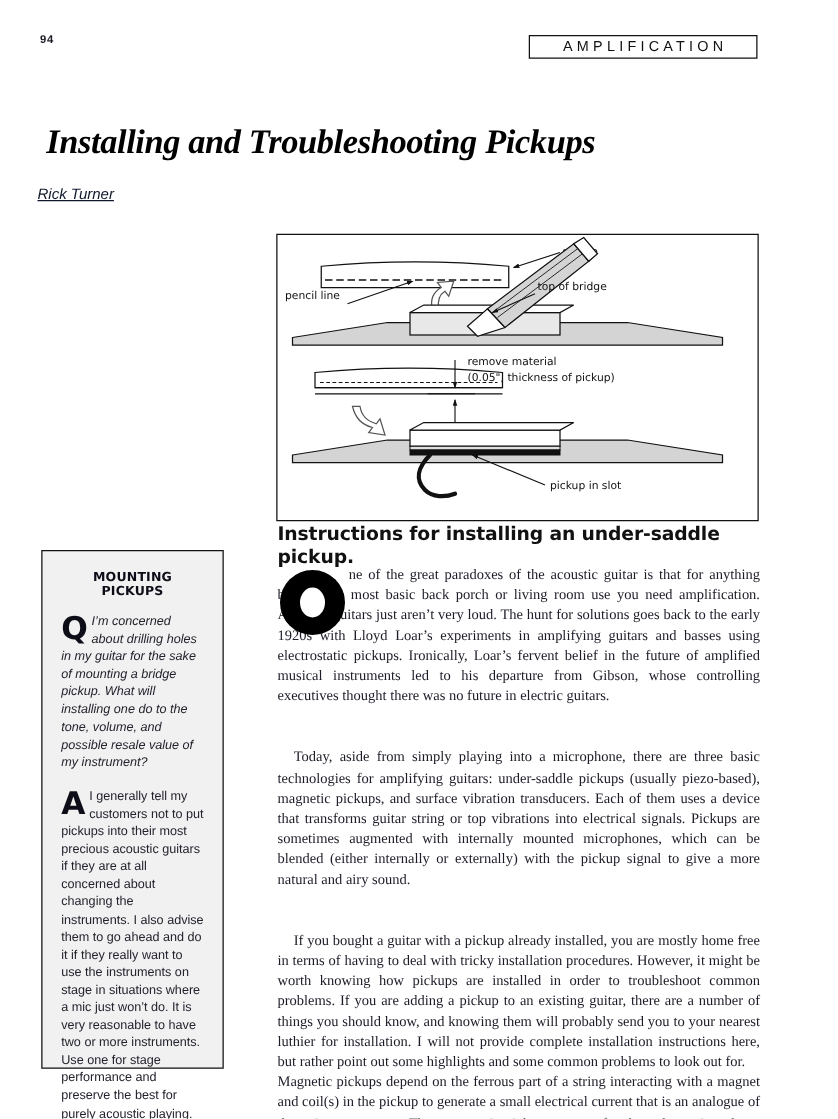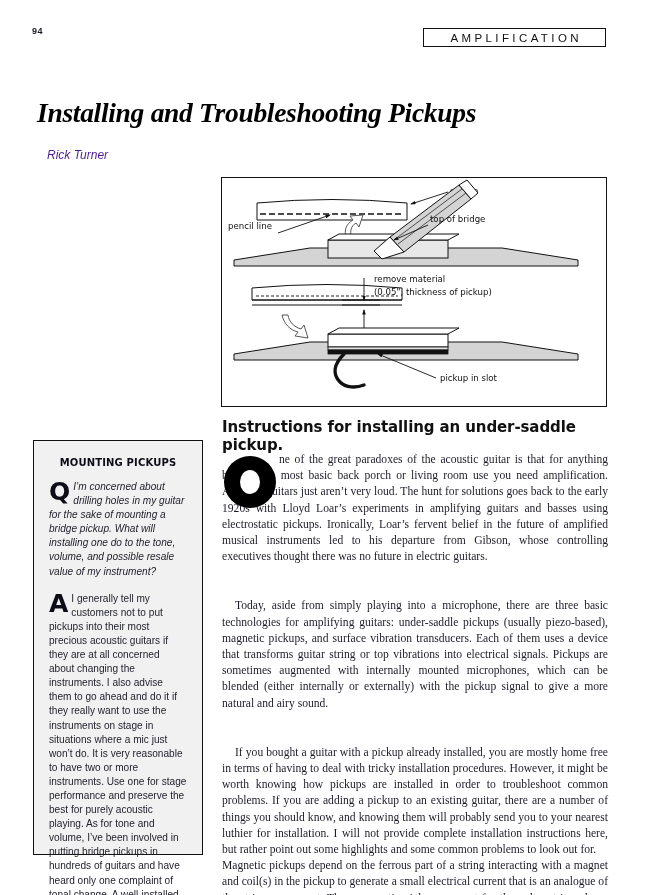--- a/index.html
+++ b/index.html
@@ -56,33 +56,34 @@
     font-family: Liberation Serif, serif;
     font-weight: bold;
     font-style: italic;
     font-size: 27.5px;
     line-height: 31px;
     letter-spacing: -0.3px;
     color: #000;
   }
   #article-byline {
     position: absolute;
-    left: 47px;
+    left: 30px;
     top: 148px;
     font-family: "Liberation Sans", sans-serif;
     font-style: italic;
     font-size: 12px;
-    color: #4c1d95;
+    color: #0f172a;
+    text-decoration: underline;
   }
 
   
   #figure-box {
     position: absolute;
     left: 221px;
-    top: 177px;
+    top: 187px;
     width: 386px;
     height: 230px;
     border: 1.2px solid #111;
     box-sizing: border-box;
     background: #fff;
   }
   #figure-box svg { display: block; }
   #figure-caption {
     position: absolute;
     left: 222px;
@@ -93,21 +94,21 @@
     font-size: 15px;
     letter-spacing: -0.1px;
     color: #111;
   }
 
   
   #sidebar-box {
     position: absolute;
     left: 33px;
     top: 440px;
-    width: 170px;
+    width: 146px;
     height: 415px;
     border: 1.4px solid #111;
     box-sizing: border-box;
     background: #f1f1f1;
     padding: 14px 15px 4px 15px;
   }
   #sidebar-title {
     font-family: "DejaVu Sans", sans-serif;
     font-weight: bold;
     font-size: 10px;

